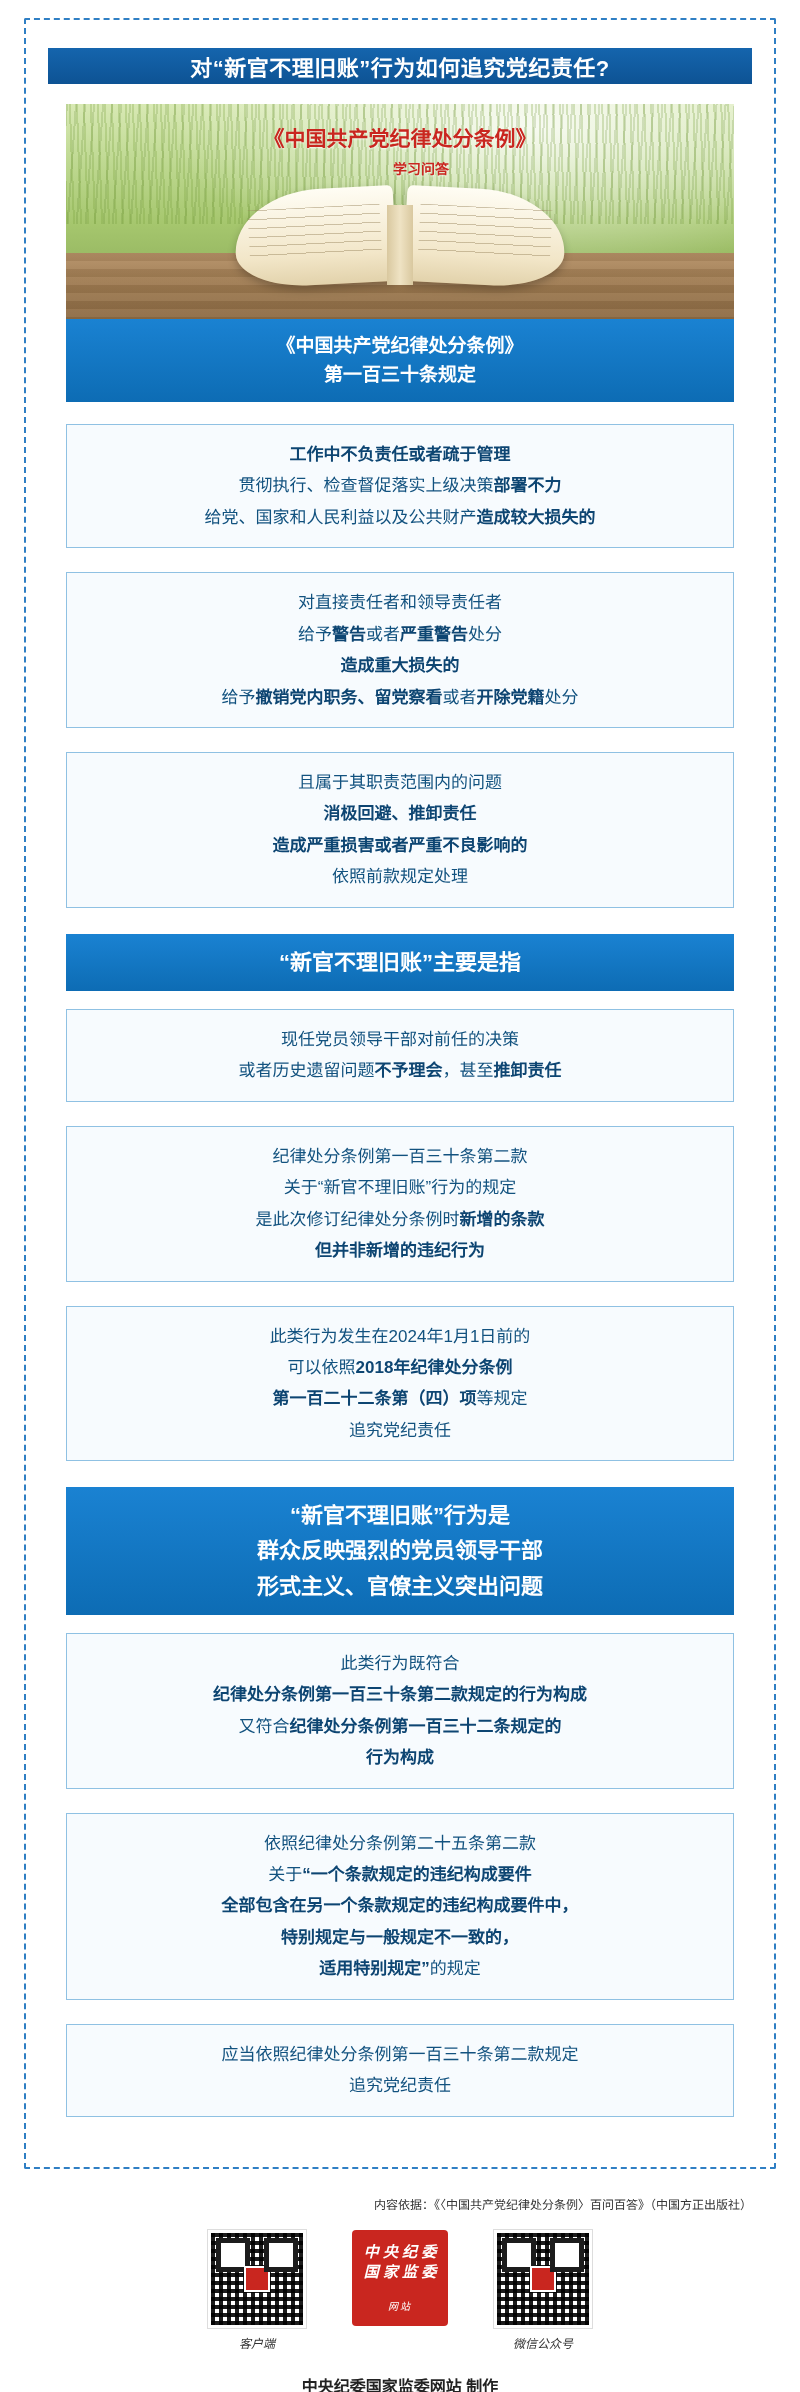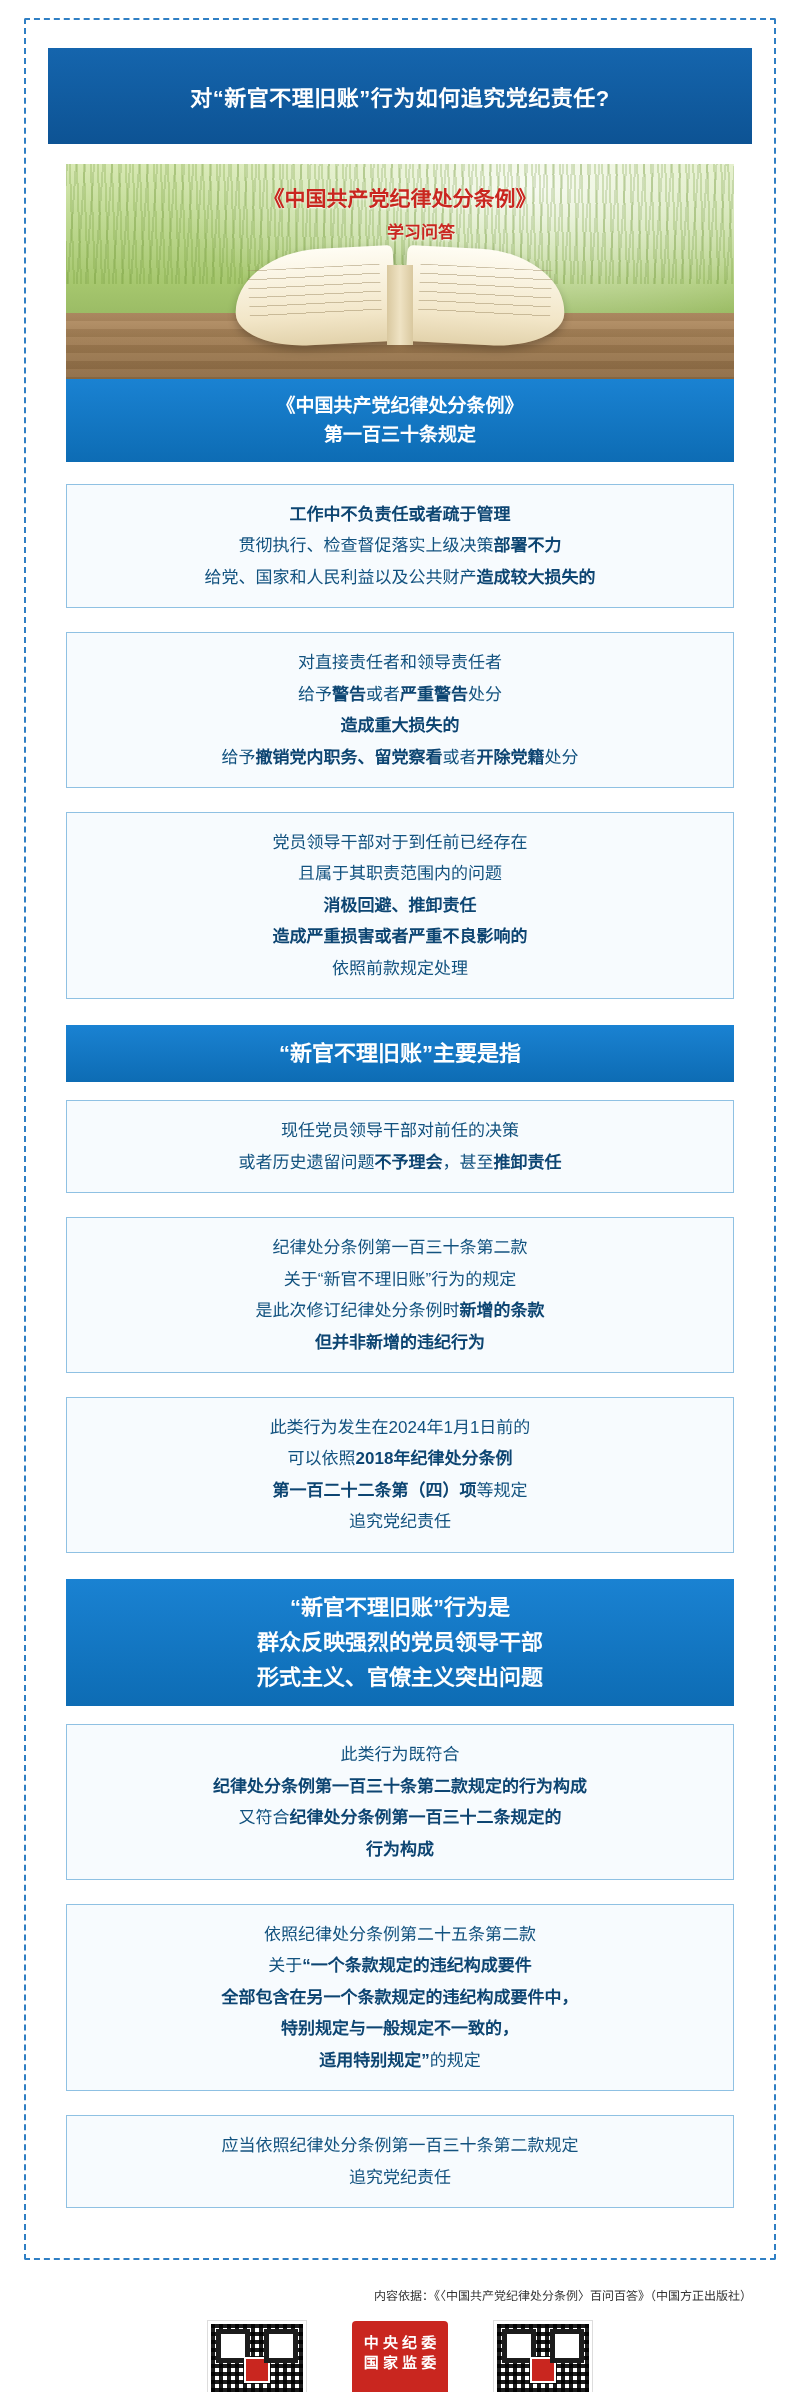--- a/index.html
+++ b/index.html
@@ -30,21 +30,21 @@
     position: relative;
   }
   
   .title-bar {
     background: #0f5fa8;
     background: linear-gradient(180deg,#1565ad 0%, #0d5394 100%);
     color: #ffffff;
     font-size: 22px;
     font-weight: bold;
     text-align: center;
-    padding: 32px 10px;
+    padding: 2px 10px;
     letter-spacing: 0.5px;
     margin: 6px 0 20px 0;
   }
   
   .hero {
     position: relative;
     height: 215px;
     margin: 0 18px;
     overflow: hidden;
     background: linear-gradient(180deg, #cfe3a8 0%, #b7d488 35%, #9fc26a 60%, #8fae5e 100%);
@@ -116,21 +116,21 @@
   .book .lines.right { left: auto; right: 14px; }
   .hero-caption {
     position: absolute;
     top: 18px; left: 0; right: 0;
     text-align: center;
     color: #c9261f;
     font-weight: bold;
     text-shadow: 0 1px 2px rgba(255,255,255,0.8);
   }
   .hero-caption .l1 { font-size: 21px; display:block; margin-bottom: 6px; }
-  .hero-caption .l2 { font-size: 17px; display:block;padding-left:42px; }
+  .hero-caption .l2 { font-size: 14px; display:block;padding-left:42px; }
   
   .blue-bar {
     background: #1176c6;
     background: linear-gradient(180deg,#1a82d2 0%, #0d6cb4 100%);
     color: #fff;
     font-weight: bold;
     font-size: 19px;
     text-align: center;
     padding: 12px 10px;
     margin: 0 18px 22px 18px;
@@ -166,21 +166,21 @@
     color: #333;
     margin: 26px 24px 18px 0;
   }
   .qr-row {
     display: flex;
     justify-content: center;
     align-items: flex-start;
     gap: 46px;
     margin-top: 10px;
   }
-  .qr-item { text-align: center; }
+  .qr-item { text-align: center; font-style: italic; }
   .qr-code {
     width: 92px; height: 92px;
     background:
       repeating-linear-gradient(90deg,#1c1c1c 0 4px,#ffffff 4px 8px),
       repeating-linear-gradient(180deg,#1c1c1c 0 4px,#ffffff 4px 8px);
     background-blend-mode: multiply;
     position: relative;
     border: 3px solid #fff;
     box-shadow: 0 0 0 1px #ddd;
   }
@@ -275,21 +275,20 @@
           <div><span>贯彻执行、检查督促落实上级决策</span><b>部署不力</b></div>
           <div><span>给党、国家和人民利益以及公共财产</span><b>造成较大损失的</b></div>
         </div>
         <div class="box">
           <div><span>对直接责任者和领导责任者</span></div>
           <div><span>给予</span><b>警告</b><span>或者</span><b>严重警告</b><span>处分</span></div>
           <div><b>造成重大损失的</b></div>
           <div><span>给予</span><b>撤销党内职务、留党察看</b><span>或者</span><b>开除党籍</b><span>处分</span></div>
         </div>
         <div class="box">
-          <div><span>党员领导干部对于到任前已经存在</span></div>
           <div><span>且属于其职责范围内的问题</span></div>
           <div><b>消极回避、推卸责任</b></div>
           <div><b>造成严重损害或者严重不良影响的</b></div>
           <div><span>依照前款规定处理</span></div>
         </div>
       </div>
 
     <div class="section-bar">“新官不理旧账”主要是指</div>
     <div id="part2">
         <div class="box">

